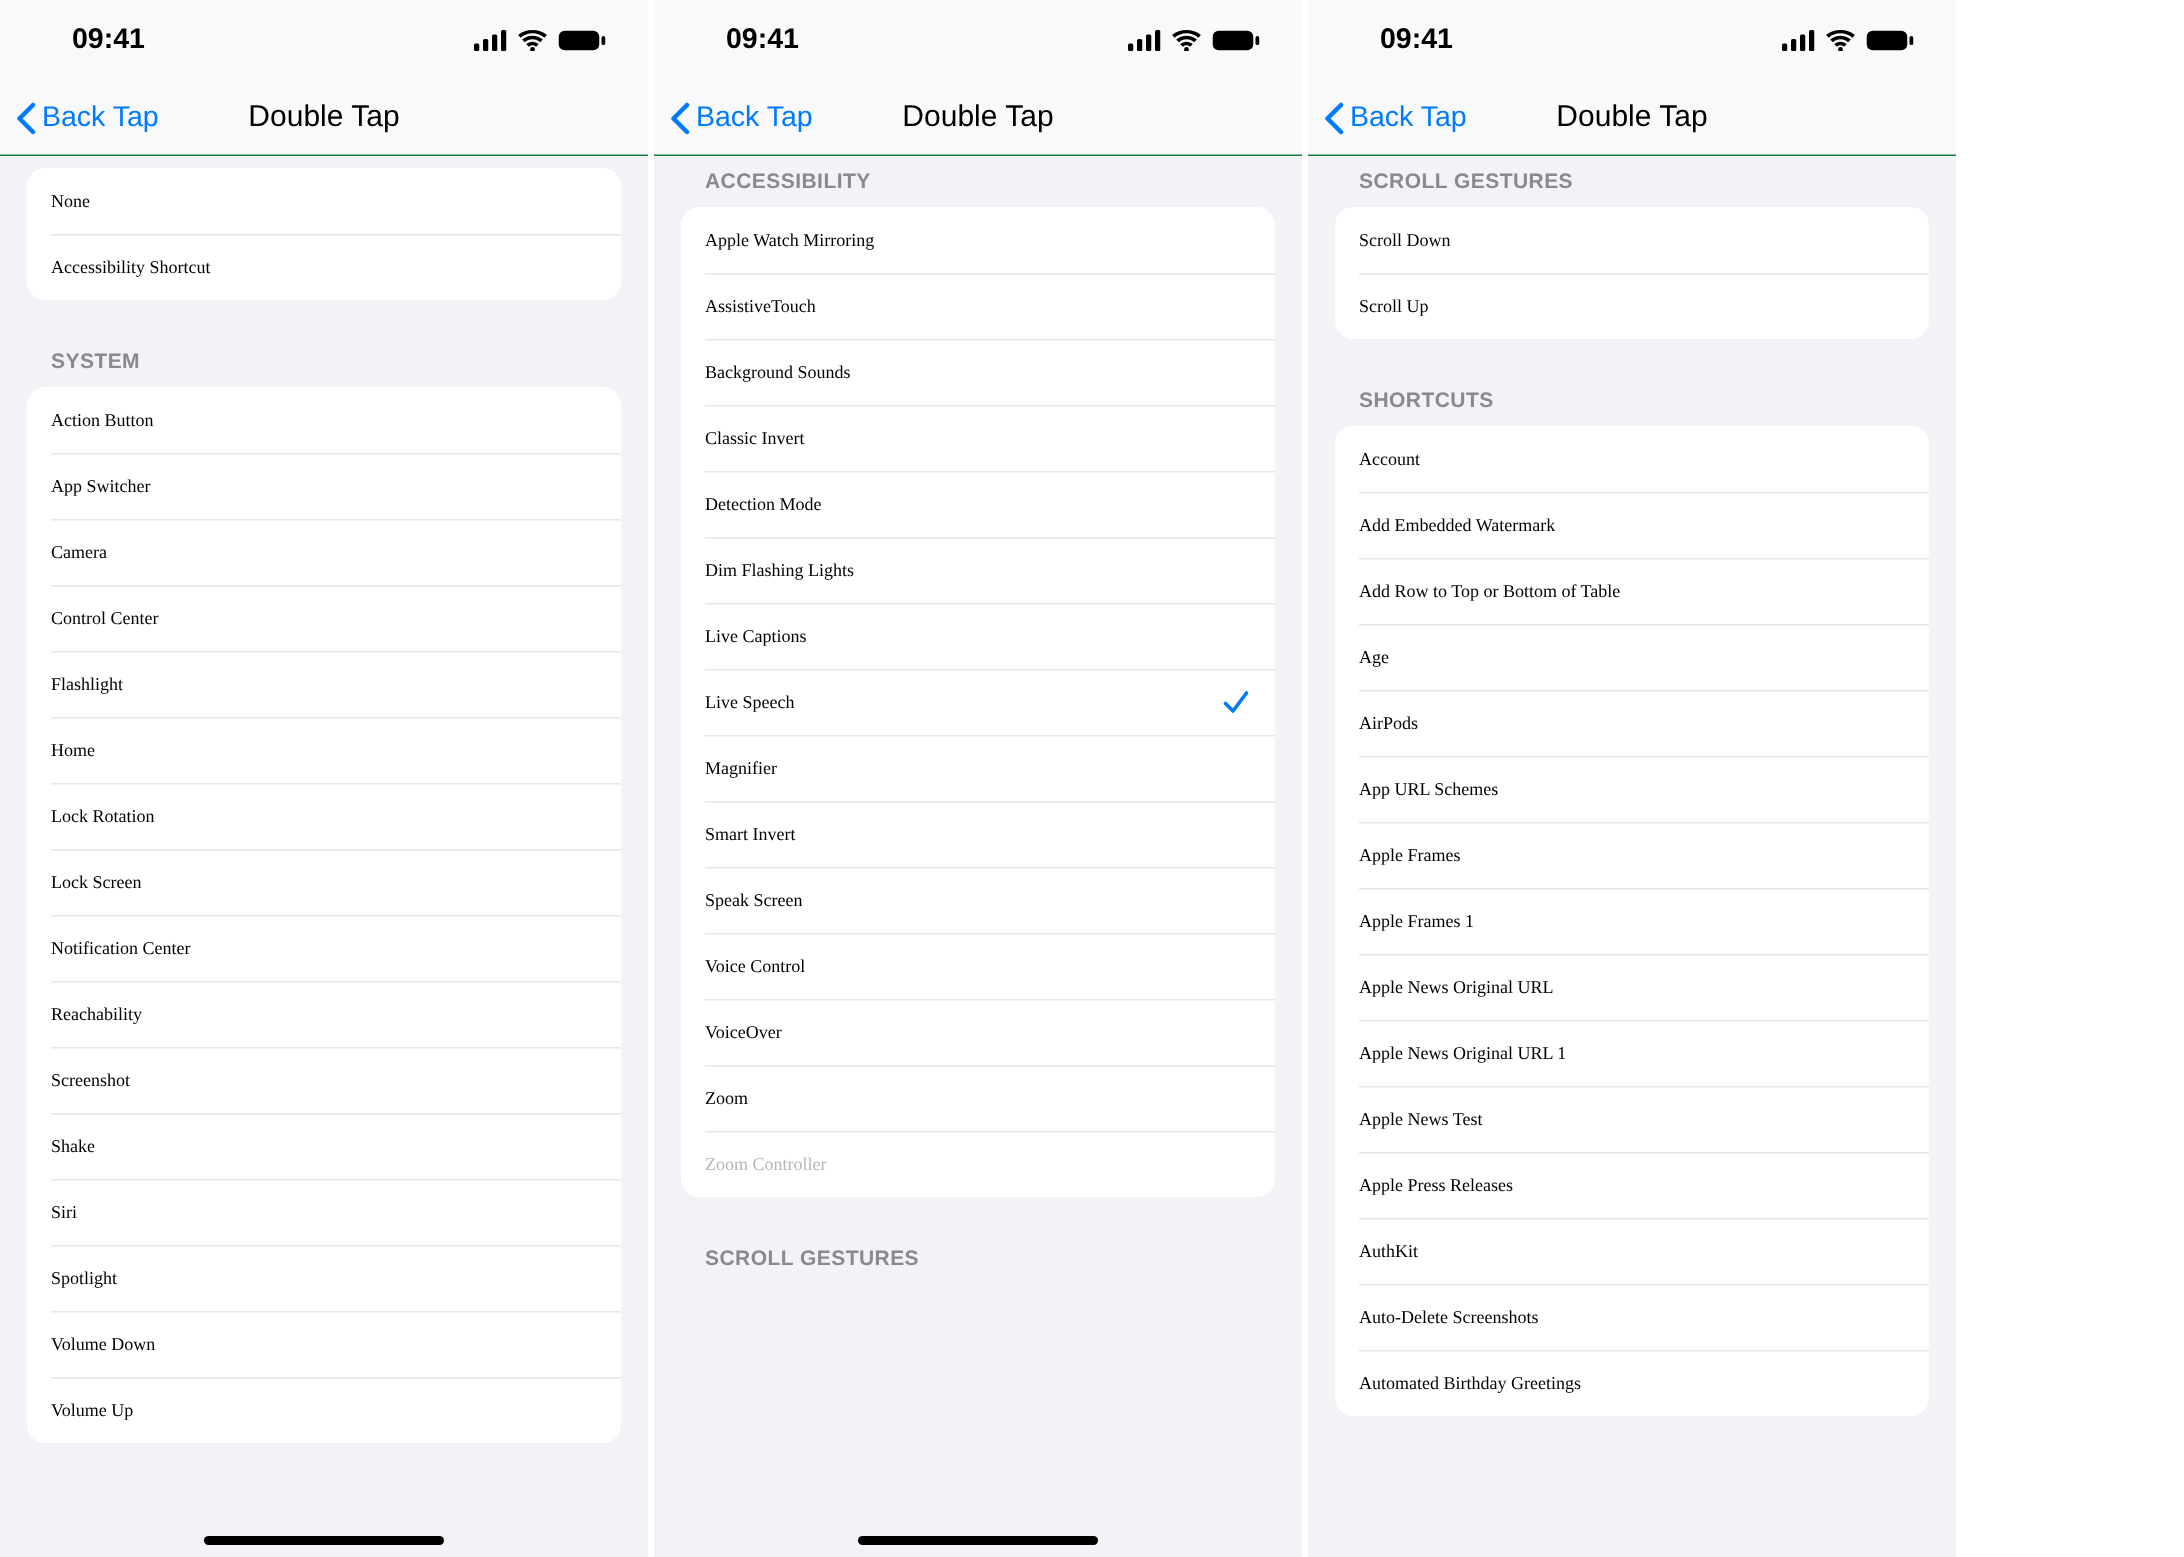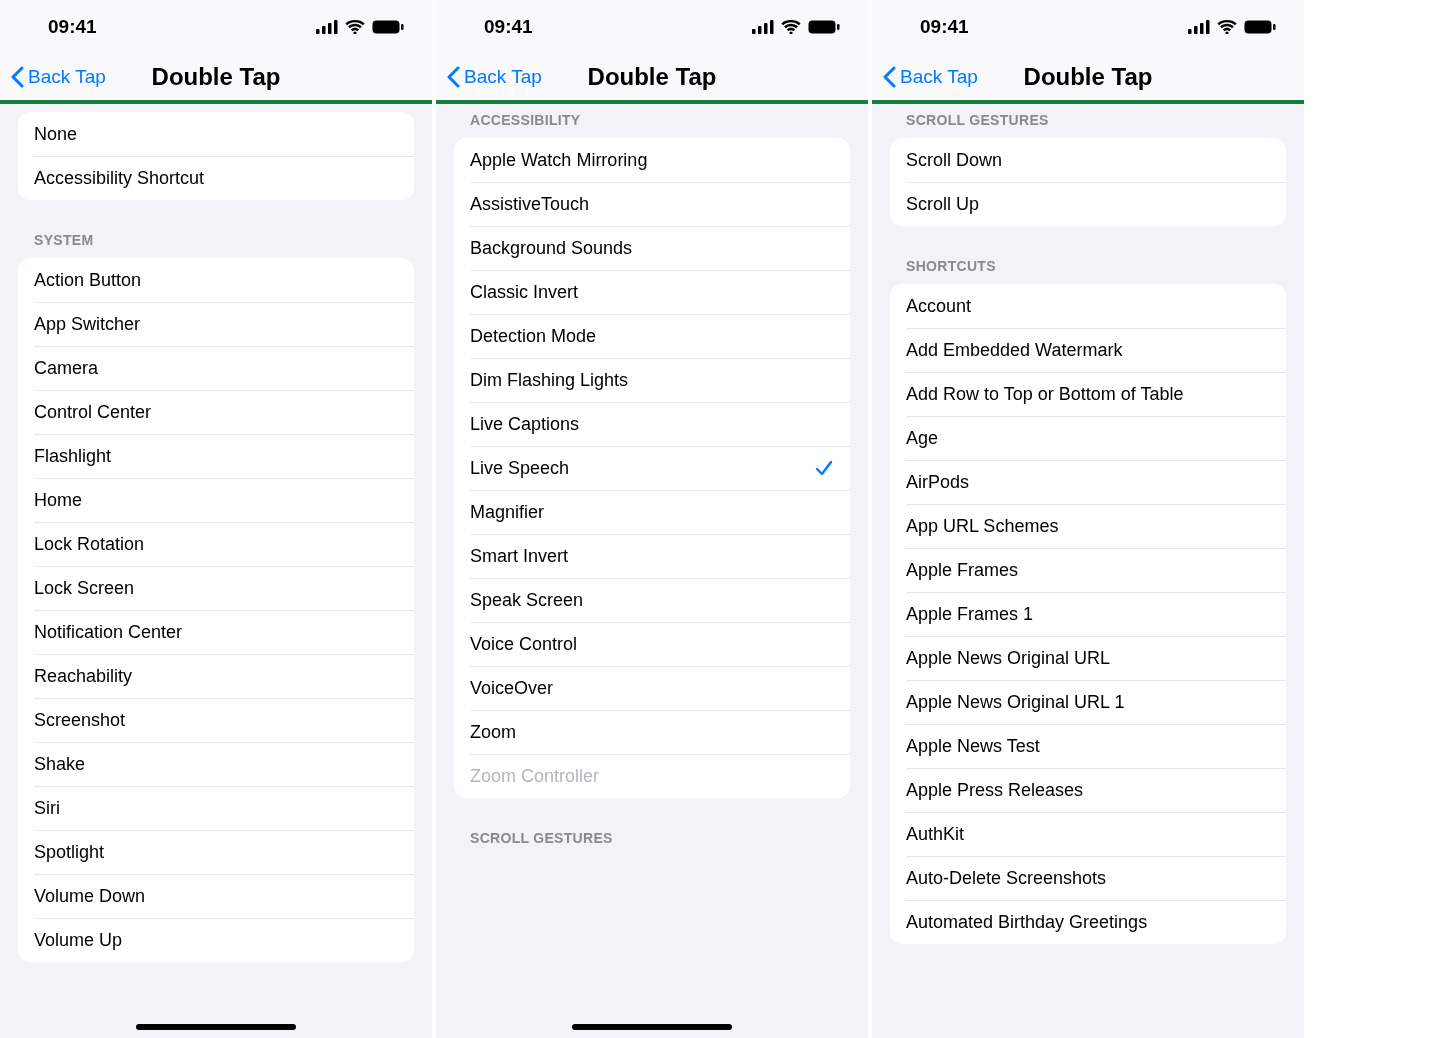--- a/index.html
+++ b/index.html
@@ -44,21 +44,21 @@
     position: absolute;
     right: 28px; top: 0; bottom: 0;
     display: flex; align-items: center;
     gap: 7px;
   }
   .status-right svg { display: block; }
   
   .nav-bar {
     height: 50px;
     background: #f9f9fb;
-    border-bottom: 4px solid #15803d;
+    border-bottom: 1px solid #15803d;
     position: relative;
     display: flex;
   }
   .nav-back {
     display: flex;
     align-items: center;
     gap: 2px;
     color: #007aff;
     font-size: 19px;
     font-weight: 400;
@@ -67,22 +67,22 @@
   }
   .nav-back .chev {
     width: 18px; height: 28px;
     display: inline-flex; align-items: center; justify-content: center;
   }
   .nav-title {
     position: absolute;
     left: 0; right: 0;
     top: 0; bottom: 0;
     display: flex; align-items: center; justify-content: center;
-    font-size: 24px;
-    font-weight: 700;
+    font-size: 20px;
+    font-weight: 400;
     color: #000;
     pointer-events: none;
   }
   .sections {
     position: absolute;
     top: 104px;
     left: 0; right: 0; bottom: 0;
     overflow: hidden;
     padding: 0 0 0 0;
   }
@@ -99,24 +99,25 @@
     background: #ffffff;
     border-radius: 12px;
     margin: 4px 18px 18px 18px;
     overflow: hidden;
   }
   .row {
     min-height: 44px;
     display: flex;
     align-items: center;
     padding: 11px 16px;
-    font-size: 18px;
+    font-size: 12px;
     color: #000;
     position: relative;
     cursor: pointer;
+    font-family: Liberation Serif, serif;
   }
   .row.disabled { color: #b6b6bb; cursor: default; }
   .row + .row::before {
     content: "";
     position: absolute;
     top: 0;
     left: 16px;
     right: 0;
     height: 1px;
     background: #e5e5ea;

